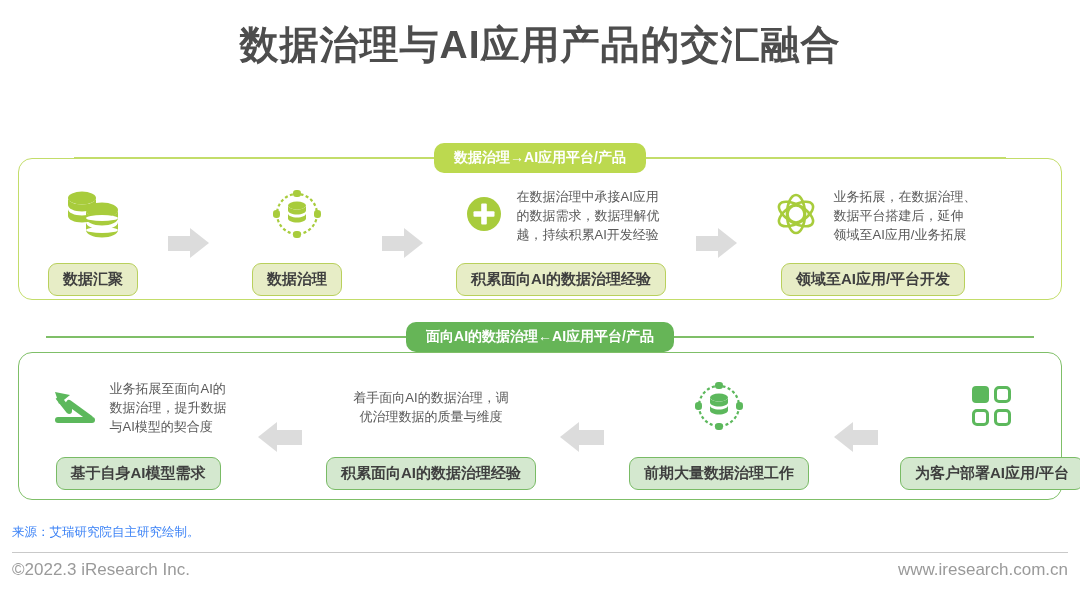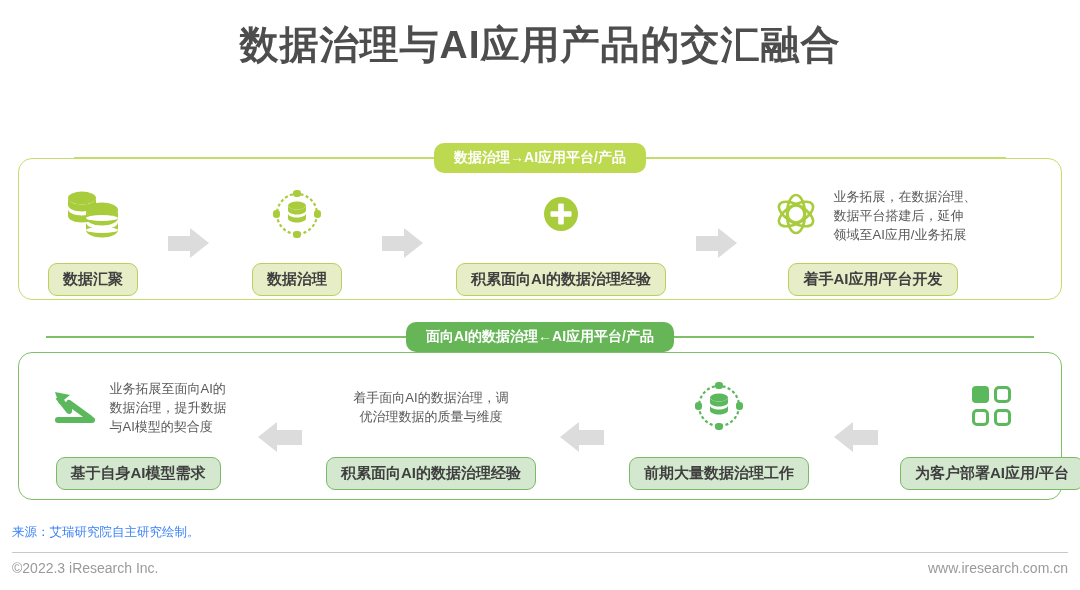--- a/index.html
+++ b/index.html
@@ -150,21 +150,21 @@
     left: 12px; top: 524px;
     font-size: 12.5px;
     color: #3b82f6;
   }
   .footbar {
     position: absolute;
     left: 12px; top: 552px; width: 1056px;
     border-top: 1px solid #c9c9c9;
     display: flex; align-items: center; justify-content: space-between;
     padding-top: 7px;
-    font-size: 14px;
+    font-size: 17px;
     color: #9a9a9a;
   }
 </style>
 </head>
 <body>
 
 <div class="title">数据治理与AI应用产品的交汇融合</div>
 
 <div class="panel panel-one"></div>
 
@@ -234,20 +234,23 @@
 
   <div class="step" style="width:270px">
     <div class="step-top">
       <span class="icon">
         <svg width="42" height="42" viewBox="0 0 42 42">
           <circle cx="21" cy="21" r="17" fill="#a8cc3c"></circle>
           <rect x="18.2" y="10.5" width="5.6" height="21" rx="1" fill="#ffffff"></rect>
           <rect x="10.5" y="18.2" width="21" height="5.6" rx="1" fill="#ffffff"></rect>
         </svg>
       </span>
+      <div class="step-desc">在数据治理中承接AI应用
+的数据需求，数据理解优
+越，持续积累AI开发经验</div>
     </div>
     <div class="chip lime">积累面向AI的数据治理经验</div>
   </div>
 
   <div class="arrow">
     <span class="shaft"></span>
     <span class="head"></span>
   </div>
 
   <div class="step" style="width:266px">
@@ -259,21 +262,21 @@
             <ellipse cx="26" cy="26" rx="9" ry="19" transform="rotate(60 26 26)"></ellipse>
             <ellipse cx="26" cy="26" rx="9" ry="19" transform="rotate(120 26 26)"></ellipse>
             <circle cx="26" cy="26" r="8.5"></circle>
           </g>
         </svg>
       </span>
       <div class="step-desc">业务拓展，在数据治理、
 数据平台搭建后，延伸
 领域至AI应用/业务拓展</div>
     </div>
-    <div class="chip lime">着手AI应用/平台开发</div>
+    <div class="chip lime">领域至AI应用/平台开发</div>
   </div>
 
 </div>
 
 <div class="panel panel-two"></div>
 
 <div class="banner-wrap two">
   <div class="banner-rule two"></div>
   <div class="banner two">面向AI的数据治理←AI应用平台/产品</div>
   <div class="banner-rule two"></div>

